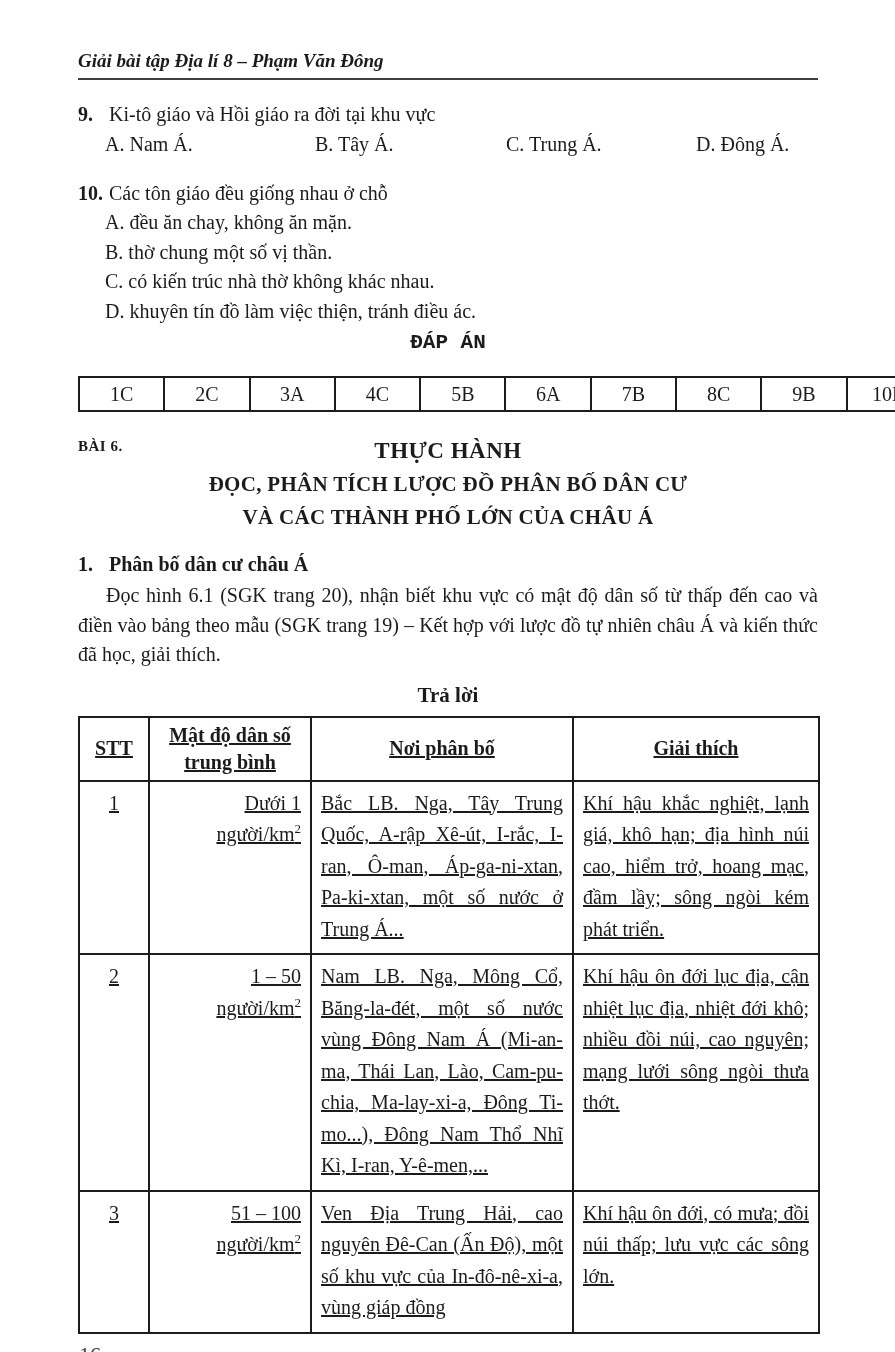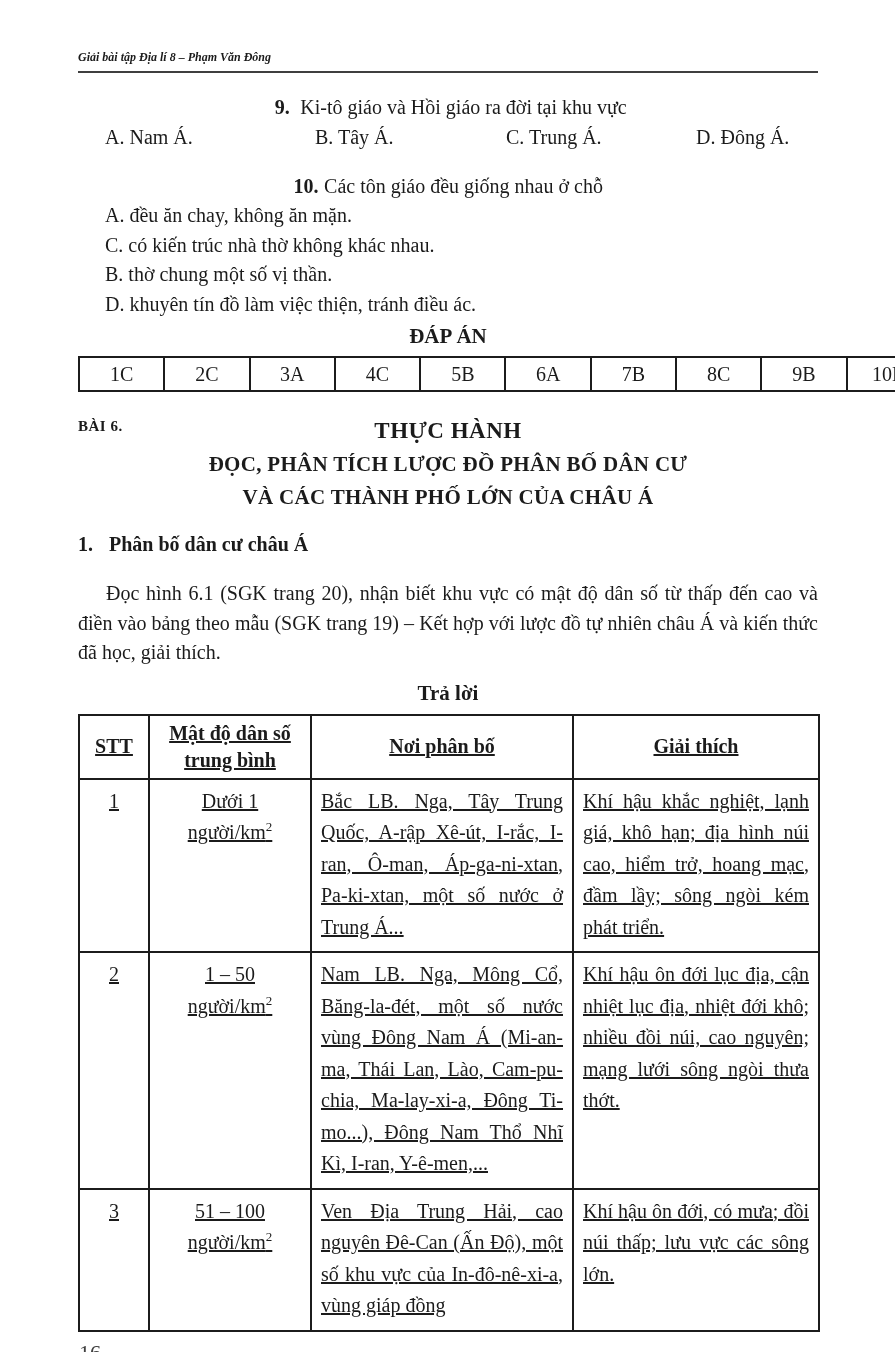--- a/index.html
+++ b/index.html
@@ -15,33 +15,32 @@
     position: relative;
     overflow: hidden;
   }
   .page {
     padding: 50px 77px 0 78px;
     box-sizing: border-box;
     width: 895px;
   }
   
   .running-header {
-    font-size: 12px;
+    font-size: 19px;
     font-weight: bold;
     font-style: italic;
     padding-bottom: 6px;
     border-bottom: 2px solid #3f3f3f;
     margin-bottom: 14px;
   }
   
   .q-line {
     font-size: 20px;
     line-height: 29px;
     margin-top: 20px;
-    text-align: center;
   }
   .q-num {
     font-weight: bold;
     display: inline-block;
     min-width: 26px;
   }
   .options-inline {
     display: grid;
     grid-template-columns: 196px 177px 176px auto;
     padding-left: 27px;
@@ -56,21 +55,22 @@
   }
   .options-block .opt {
     line-height: 29.5px;
   }
   
   .dapan-title {
     text-align: center;
     font-weight: bold;
     font-size: 21px;
     margin-top: 5px;
-    margin-bottom: 7px;
+    margin-bottom: 22px;
+    font-family: Liberation Mono, monospace;
   }
   table.answer-table {
     border-collapse: collapse;
     width: 855px;
     table-layout: fixed;
   }
   table.answer-table td {
     border: 2px solid #1c1c1c;
     text-align: center;
     font-size: 20px;
@@ -113,21 +113,21 @@
   }
   .section-heading .sec-num {
     display: inline-block;
     min-width: 26px;
   }
   .section-paragraph {
     font-size: 20px;
     line-height: 29.5px;
     text-align: justify;
     text-indent: 28px;
-    margin-top: 20px;
+    margin-top: 2px;
   }
   .traloi {
     text-align: center;
     font-weight: bold;
     font-size: 21px;
     margin-top: 13px;
     margin-bottom: 8px;
   }
   
   table.main-table {
@@ -151,21 +151,21 @@
     height: 54px;
   }
   table.main-table td {
     line-height: 31.5px;
     padding: 6px 9px 8px 9px;
   }
   td.cell-stt {
     text-align: center;
   }
   td.cell-density {
-    text-align: center;
+    text-align: right;
   }
   td.cell-location,
   td.cell-explanation {
     text-align: justify;
     border-radius: 18px;
   }
   sup.km-sup {
     font-size: 13px;
     vertical-align: super;
     line-height: 0;
@@ -200,22 +200,22 @@
     </div>
   </div>
 
   <div class="question">
     <div class="q-line">
       <span class="q-num">10.</span>
       <span>Các tôn giáo đều giống nhau ở chỗ</span>
     </div>
     <div class="options-block">
       <div class="opt">A. đều ăn chay, không ăn mặn.</div>
+      <div class="opt">B. thờ chung một số vị thần.</div>
       <div class="opt">C. có kiến trúc nhà thờ không khác nhau.</div>
-      <div class="opt">B. thờ chung một số vị thần.</div>
       <div class="opt">D. khuyên tín đồ làm việc thiện, tránh điều ác.</div>
     </div>
   </div>
 
   <div class="dapan-title">ĐÁP ÁN</div>
   <table class="answer-table">
     <tbody>
       <tr>
         <td>1C</td>
         <td>2C</td>

